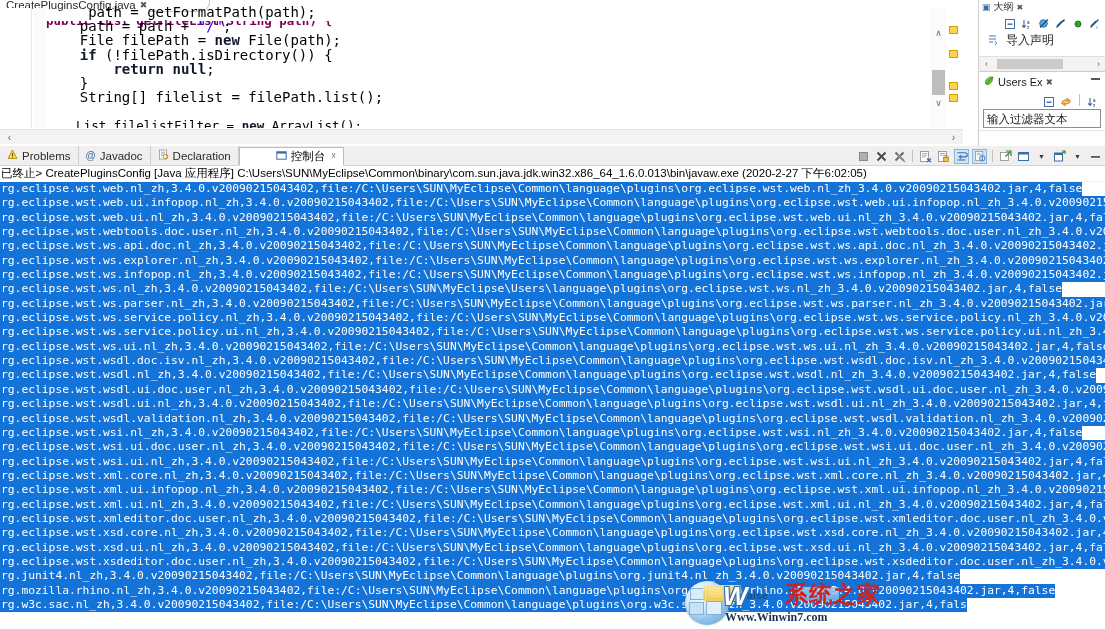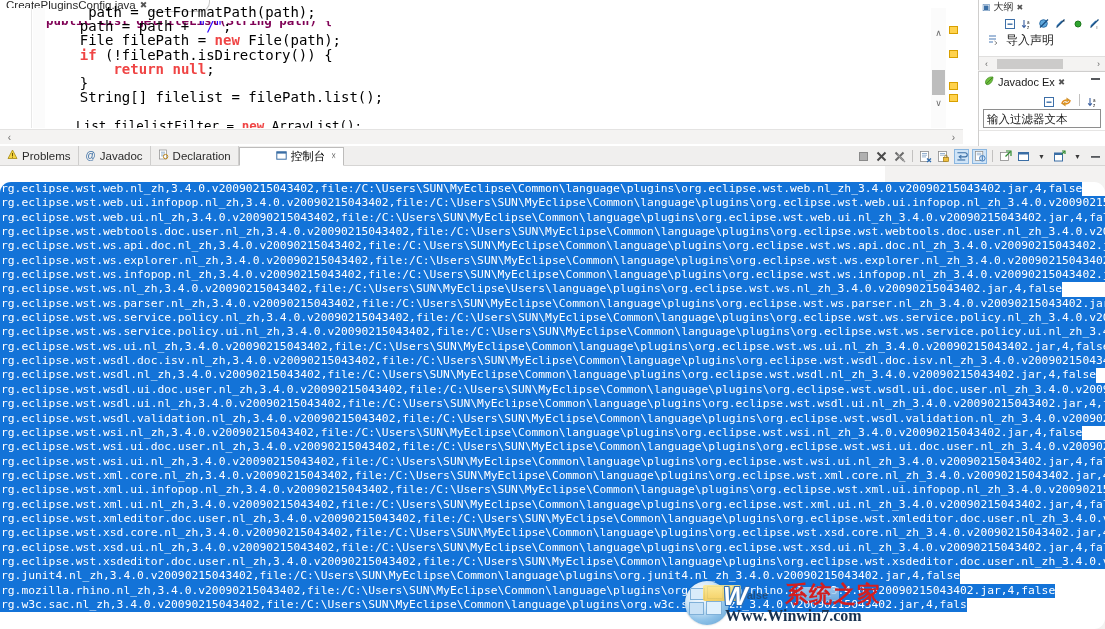--- a/index.html
+++ b/index.html
@@ -45,21 +45,21 @@
     background:#fbfbfb;
   }
 
   .code {
     position:absolute; left:46px; top:5px;
     font-family:"DejaVu Sans Mono","Liberation Mono",monospace;
     font-size:14px; line-height:14.2px;
     color:#000000; white-space:pre;
   }
   .code .ln { display:block; height:14.2px; }
-  .kw { color:#ef4444; font-weight:bold; }
+  .kw { color:#0f172a; font-weight:bold; }
   .str { color:#2a00ff; }
   .clipped-top {
     position:absolute; left:46px; top:4px; height:7px; width:420px;
     overflow:hidden;
     margin-top:17px;
   }
   .clipped-bot {
     position:absolute; left:46px; top:119px; height:9px; width:480px;
     overflow:hidden;
   }
@@ -209,21 +209,21 @@
 
   .console-status {
     position:absolute; left:0; top:20px; width:1105px; height:15px;
     font-size:11.5px; color:#000; white-space:nowrap;
     padding-left:1px; line-height:15px;
     background:#ffffff;
   }
 
   .console-out {
     position:absolute; left:0; top:36px; width:1105px; height:447px;
-    overflow:hidden; background:#ffffff;border-radius:11px;
+    overflow:hidden; background:#ffffff;
   }
   .cline {
     height:14.35px; line-height:14.35px;
     font-family:"DejaVu Sans Mono","Liberation Mono",monospace;
     font-size:11.3px; white-space:pre; color:#ffffff;
   }
   .cline > span {
     background:#1373d8; color:#ffffff;
     display:inline-block; padding-left:1px;
   }
@@ -255,21 +255,21 @@
     text-shadow:1px 1px 0 #2f6fb5, -1px -1px 0 #2f6fb5, 1px -1px 0 #2f6fb5, -1px 1px 0 #2f6fb5;
     line-height:26px;
   }
   .wm-cn {
     position:absolute; right:0; top:2px;
     font-size:23px; font-weight:bold; color:#d41e1e;
     letter-spacing:1px; line-height:26px;
   }
   .wm-url {
     position:absolute; left:40px; bottom:2px;
-    font-size:16px; font-weight:bold; color:#18314f;
+    font-size:12px; font-weight:bold; color:#18314f;
     font-family:"Liberation Serif", serif;
   }
   .wm-chip {
     position:absolute; left:18px; top:6px; width:38px; height:16px;
     background:linear-gradient(#ffe98a,#f6c94a); opacity:.85;
     border-radius:2px;
   }
   .wm-chip2 {
     position:absolute; left:112px; top:8px; width:42px; height:14px;
     background:linear-gradient(#bcd9f2,#7fb3e0); opacity:.8;
@@ -395,21 +395,21 @@
     </div>
 
     <div class="spring-panel">
       <div class="spring-tabrow">
         <span>
           <svg width="12" height="12" viewBox="0 0 12 12">
               <path d="M10 2 C7 1.5 3 3 2.5 7 C2.3 9 3.5 10 5 9.6 C8.5 8.8 10 5 10 2 Z" fill="#6fbf3f" stroke="#3f8a1f" stroke-width="0.7"></path>
               <path d="M9.4 2.6 L3.2 9" stroke="#2f6a16" stroke-width="0.7"></path>
             </svg>
         </span>
-        <span>Javadoc Ex</span>
+        <span>Users Ex</span>
         <span style="font-size:8.5px;color:#555;">✖</span>
       </div>
       <div class="spring-min"></div>
 
       <div class="spring-toolbar">
         <span class="tb-ic">
           <svg width="12" height="12" viewBox="0 0 12 12">
               <rect x="1.5" y="1.5" width="9" height="9" fill="#fff" stroke="#3d6fa8"></rect>
               <rect x="3.5" y="5.5" width="5" height="1.4" fill="#3d6fa8"></rect>
             </svg>
@@ -551,20 +551,21 @@
         </span>
         <span class="ctb ctb-caret">▼</span>
         <span class="ctb">
           <svg width="13" height="13" viewBox="0 0 13 13">
               <rect x="2" y="6" width="9" height="1.8" fill="#55585c"></rect>
             </svg>
         </span>
       </div>
     </div>
 
+    <div class="console-status">已终止&gt; CreatePluginsConfig [Java 应用程序] C:\Users\SUN\MyEclipse\Common\binary\com.sun.java.jdk.win32.x86_64_1.6.0.013\bin\javaw.exe  (2020-2-27 下午6:02:05)</div>
 
     <div class="console-out">
         <div class="cline"><span>rg.eclipse.wst.web.nl_zh,3.4.0.v20090215043402,file:/C:\Users\SUN\MyEclipse\Common\language\plugins\org.eclipse.wst.web.nl_zh_3.4.0.v20090215043402.jar,4,false</span></div>
         <div class="cline"><span>rg.eclipse.wst.web.ui.infopop.nl_zh,3.4.0.v20090215043402,file:/C:\Users\SUN\MyEclipse\Common\language\plugins\org.eclipse.wst.web.ui.infopop.nl_zh_3.4.0.v20090215043402.jar,4,fal</span></div>
         <div class="cline"><span>rg.eclipse.wst.web.ui.nl_zh,3.4.0.v20090215043402,file:/C:\Users\SUN\MyEclipse\Common\language\plugins\org.eclipse.wst.web.ui.nl_zh_3.4.0.v20090215043402.jar,4,false</span></div>
         <div class="cline"><span>rg.eclipse.wst.webtools.doc.user.nl_zh,3.4.0.v20090215043402,file:/C:\Users\SUN\MyEclipse\Common\language\plugins\org.eclipse.wst.webtools.doc.user.nl_zh_3.4.0.v2009021504</span></div>
         <div class="cline"><span>rg.eclipse.wst.ws.api.doc.nl_zh,3.4.0.v20090215043402,file:/C:\Users\SUN\MyEclipse\Common\language\plugins\org.eclipse.wst.ws.api.doc.nl_zh_3.4.0.v20090215043402.jar,4,fa</span></div>
         <div class="cline"><span>rg.eclipse.wst.ws.explorer.nl_zh,3.4.0.v20090215043402,file:/C:\Users\SUN\MyEclipse\Common\language\plugins\org.eclipse.wst.ws.explorer.nl_zh_3.4.0.v20090215043402.jar,4,fa</span></div>
         <div class="cline"><span>rg.eclipse.wst.ws.infopop.nl_zh,3.4.0.v20090215043402,file:/C:\Users\SUN\MyEclipse\Common\language\plugins\org.eclipse.wst.ws.infopop.nl_zh_3.4.0.v20090215043402.jar,4,fal</span></div>
         <div class="cline"><span>rg.eclipse.wst.ws.nl_zh,3.4.0.v20090215043402,file:/C:\Users\SUN\MyEclipse\Users\language\plugins\org.eclipse.wst.ws.nl_zh_3.4.0.v20090215043402.jar,4,false</span></div>

